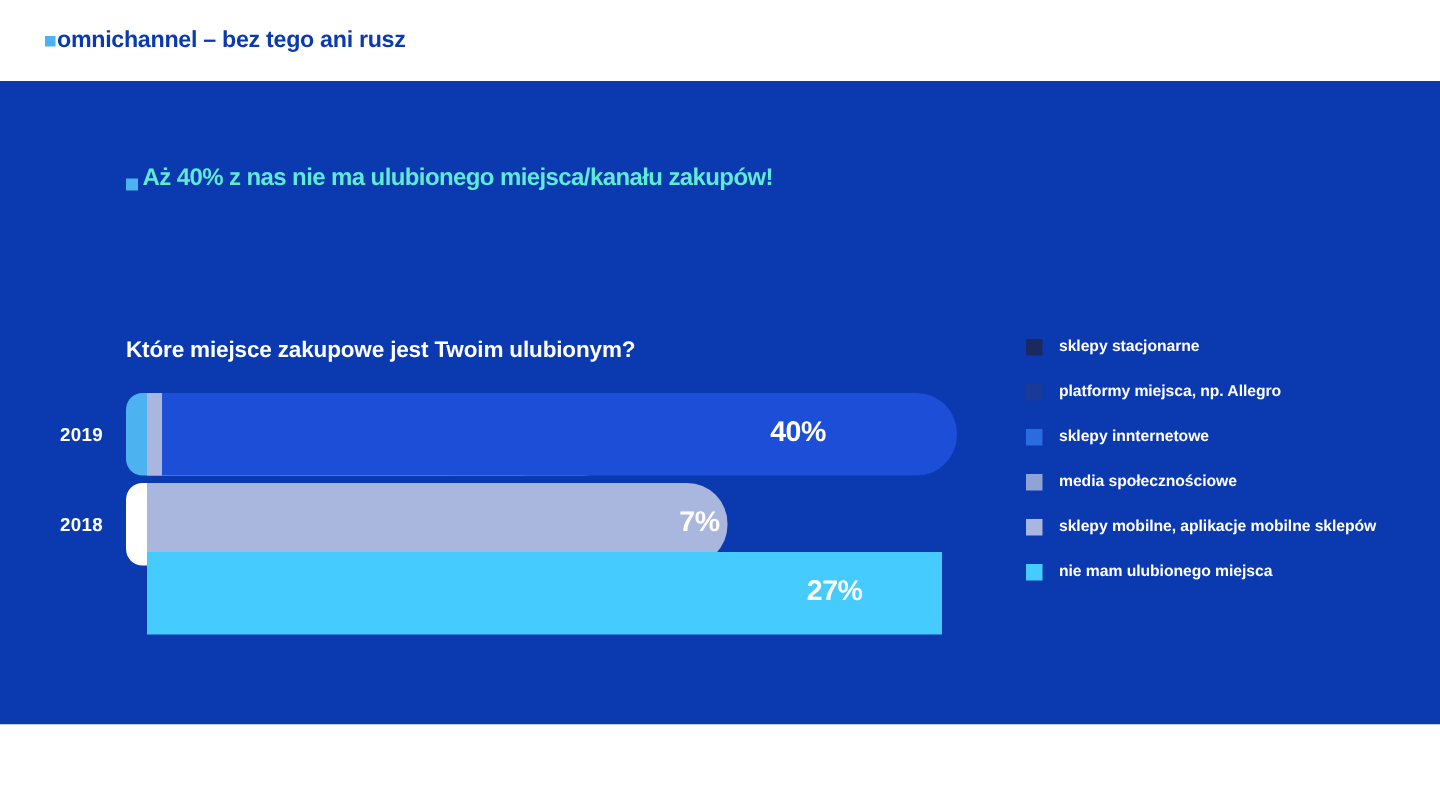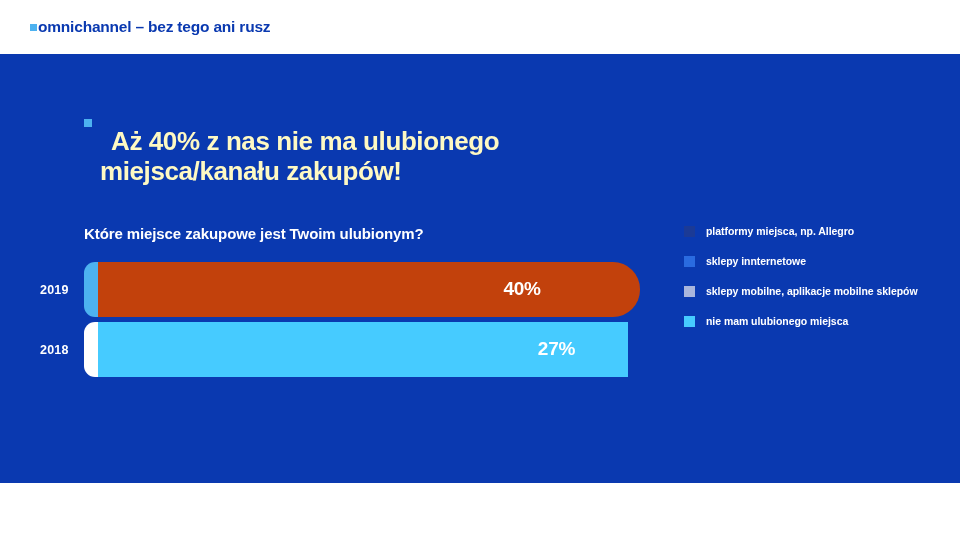--- a/index.html
+++ b/index.html
@@ -61,26 +61,26 @@
   }
 
   
   #headline-block {
     position: absolute;
     left: 84px;
     top: 56px;
     width: 560px;
   }
   #headline-text {
-    font-size: 26px;
+    font-size: 16px;
     line-height: 1.17;
     font-weight: bold;
-    color: #fef9c3;
+    color: #5eead4;
     letter-spacing: -0.4px;
-    margin: 16px;
+    margin: 0;
     text-indent: 11px;
   }
   #headline-bullet {
     position: absolute;
     left: 0px;
     top: 9px;
     width: 8px;
     height: 8px;
     background: #4db2f0;
   }
@@ -194,21 +194,21 @@
     <h1 id="headline-text">Aż 40% z nas nie ma ulubionego miejsca/kanału zakupów!</h1>
   </div>
 
   <div id="chart-question">Które miejsce zakupowe jest Twoim ulubionym?</div>
 
   <div id="bars-area">
       <div class="bar-row" style="top: 208px; width: 960px;">
         <div class="bar-year">2019</div>
         <div class="bar-track" style="width: 544px;">
           <div class="bar-cap" style="background: rgb(77, 178, 240);"></div>
-          <div class="bar-seg" style="left: 14px; width: 530px; background: #c2410c; border-radius: 0px 27px 27px 0px; z-index: 7; padding-left: 12px;">
+          <div class="bar-seg" style="left: 24px; width: 530px; background: #1d4ed8; border-radius: 0px 27px 27px 0px; z-index: 7;">
             <span class="bar-seg-label" style="position: absolute; left: 424px; transform: translateX(-50%); top: 50%; margin-top: -12px;">40%</span>
           </div>
           <div class="bar-seg" style="left: 14px; width: 318px; background: rgb(169, 182, 221); border-radius: 0px 27px 27px 0px; z-index: 6;">
             <span class="bar-seg-label" style="position: absolute; left: 296.8px; transform: translateX(-50%); top: 50%; margin-top: -12px;">8%</span>
           </div>
           <div class="bar-seg" style="left: 14px; width: 275.6px; background: rgb(143, 163, 212); border-radius: 0px 27px 27px 0px; z-index: 5;">
             <span class="bar-seg-label" style="position: absolute; left: 251.75px; transform: translateX(-50%); top: 50%; margin-top: -12px;">9%</span>
           </div>
           <div class="bar-seg" style="left: 14px; width: 227.9px; background: rgb(42, 107, 224); border-radius: 0px 27px 27px 0px; z-index: 4;">
             <span class="bar-seg-label" style="position: absolute; left: 201.4px; transform: translateX(-50%); top: 50%; margin-top: -12px;">10%</span>
@@ -218,21 +218,21 @@
           </div>
           <div class="bar-seg" style="left: 14px; width: 116.6px; background: rgb(26, 42, 94); border-radius: 0px 27px 27px 0px; z-index: 2;">
             <span class="bar-seg-label" style="position: absolute; left: 58.3px; transform: translateX(-50%); top: 50%; margin-top: -12px;">22%</span>
           </div>
         </div>
       </div>
       <div class="bar-row" style="top: 268px; width: 960px;">
         <div class="bar-year">2018</div>
         <div class="bar-track" style="width: 544px;">
           <div class="bar-cap" style="background: rgb(255, 255, 255);"></div>
-          <div class="bar-seg" style="left: 14px; width: 530px; background: rgb(70, 203, 255); border-radius: 0px; z-index: 7;">
+          <div class="bar-seg" style="left: 14px; width: 530px; background: rgb(70, 203, 255); border-radius: 0px; z-index: 7; margin-top: 46px;">
             <span class="bar-seg-label" style="position: absolute; left: 458.45px; transform: translateX(-50%); top: 50%; margin-top: -12px;">27%</span>
           </div>
           <div class="bar-seg" style="left: 14px; width: 386.9px; background: rgb(169, 182, 221); border-radius: 0px 27px 27px 0px; z-index: 6;">
             <span class="bar-seg-label" style="position: absolute; left: 368.35px; transform: translateX(-50%); top: 50%; margin-top: -12px;">7%</span>
           </div>
           <div class="bar-seg" style="left: 14px; width: 349.8px; background: rgb(143, 163, 212); border-radius: 0px 27px 27px 0px; z-index: 5;">
             <span class="bar-seg-label" style="position: absolute; left: 328.6px; transform: translateX(-50%); top: 50%; margin-top: -12px;">8%</span>
           </div>
           <div class="bar-seg" style="left: 14px; width: 307.4px; background: rgb(42, 107, 224); border-radius: 0px 27px 27px 0px; z-index: 4;">
             <span class="bar-seg-label" style="position: absolute; left: 275.6px; transform: translateX(-50%); top: 50%; margin-top: -12px;">12%</span>
@@ -242,28 +242,36 @@
           </div>
           <div class="bar-seg" style="left: 14px; width: 169.6px; background: rgb(26, 42, 94); border-radius: 0px 27px 27px 0px; z-index: 2;">
             <span class="bar-seg-label" style="position: absolute; left: 84.8px; transform: translateX(-50%); top: 50%; margin-top: -12px;">32%</span>
           </div>
         </div>
       </div>
     </div>
 
   <div id="legend">
       <div class="legend-row">
+        <span class="legend-swatch" style="background: rgb(26, 42, 94);"></span>
+        <span class="legend-label">sklepy stacjonarne</span>
+      </div>
+      <div class="legend-row">
         <span class="legend-swatch" style="background: rgb(27, 58, 150);"></span>
         <span class="legend-label">platformy miejsca, np. Allegro</span>
       </div>
       <div class="legend-row">
         <span class="legend-swatch" style="background: rgb(42, 107, 224);"></span>
         <span class="legend-label">sklepy innternetowe</span>
       </div>
       <div class="legend-row">
+        <span class="legend-swatch" style="background: rgb(143, 163, 212);"></span>
+        <span class="legend-label">media społecznościowe</span>
+      </div>
+      <div class="legend-row">
         <span class="legend-swatch" style="background: rgb(169, 182, 221);"></span>
         <span class="legend-label">sklepy mobilne, aplikacje mobilne sklepów</span>
       </div>
       <div class="legend-row">
         <span class="legend-swatch" style="background: rgb(70, 203, 255);"></span>
         <span class="legend-label">nie mam ulubionego miejsca</span>
       </div>
     </div>
 
 </div>

